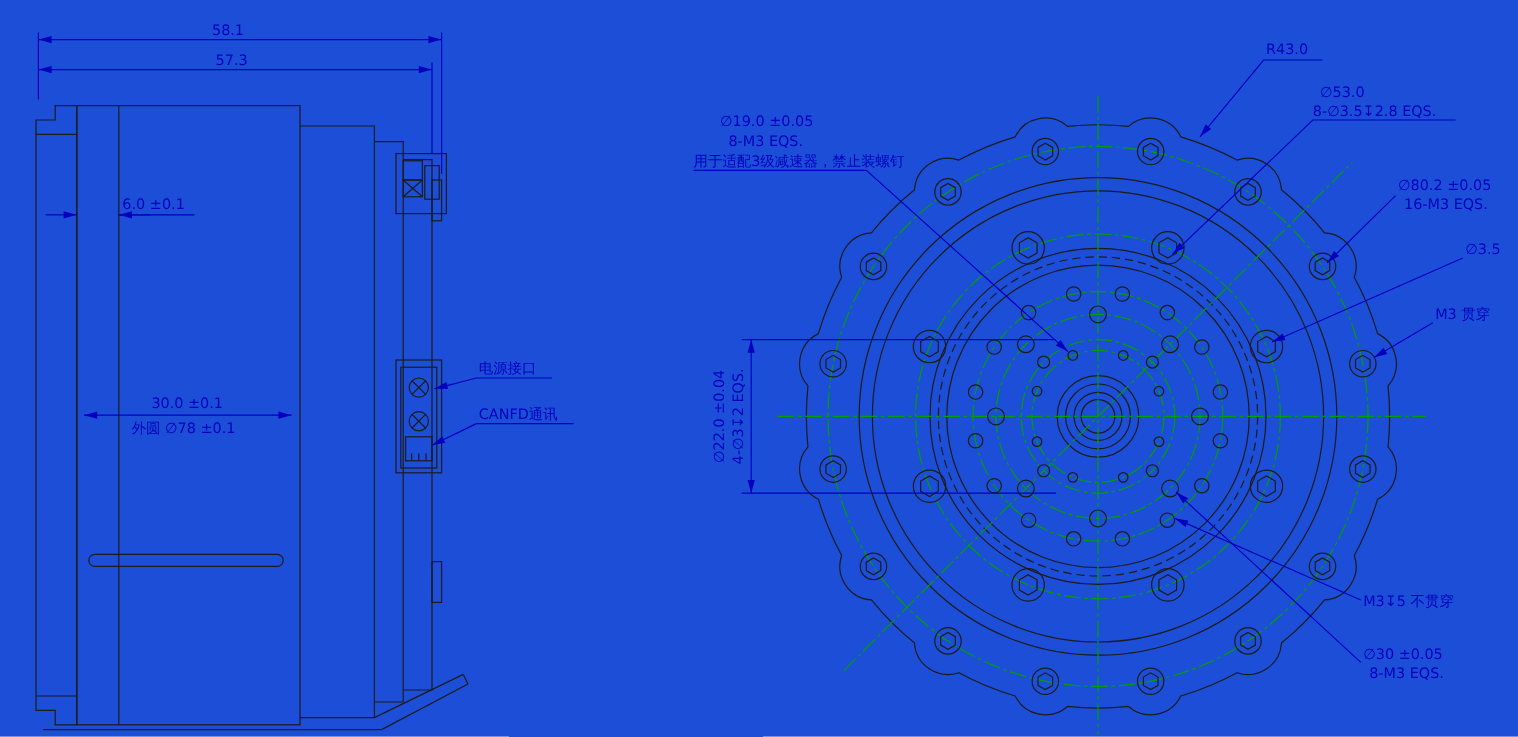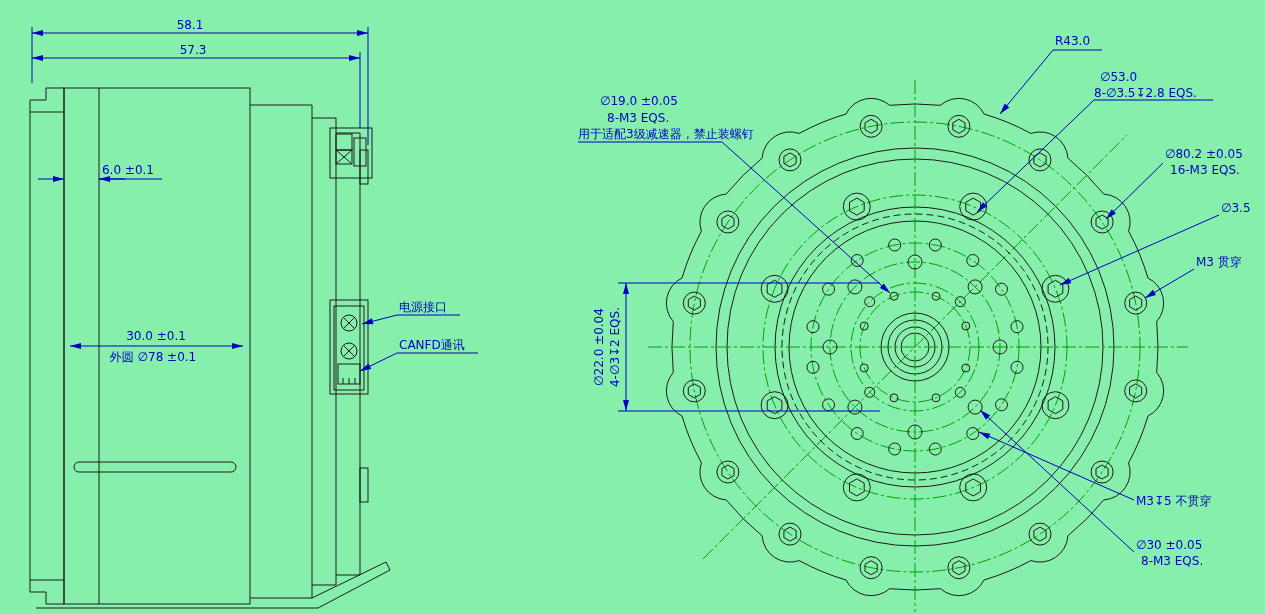--- a/index.html
+++ b/index.html
@@ -1,16 +1,16 @@
 <!DOCTYPE html>
 <html><head>
 <meta charset="utf-8">
 <style>
   html,body{margin:0;padding:0;background:#ffffff;}
-  .stage{position:relative;width:1265px;height:614px;background:#86efac;overflow:hidden;
+  .stage{position:relative;width:1265px;height:614px;background:#1d4ed8;overflow:hidden;
          font-family:"DejaVu Sans", sans-serif;}
   svg{display:block;}
   svg text{font-family:"DejaVu Sans", sans-serif;}
   .k  {fill:none;stroke:#1c1c1c;stroke-width:1;}
   .kd {fill:none;stroke:#1c1c1c;stroke-width:1;stroke-dasharray:7 4;}
   .c  {fill:none;stroke:#00a000;stroke-width:1;stroke-dasharray:14 3 3 3;}
   .d  {fill:none;stroke:#0000bf;stroke-width:1;}
   .dt {fill:#0000bf;stroke:none;font-size:12px;}
 </style>
 </head>

